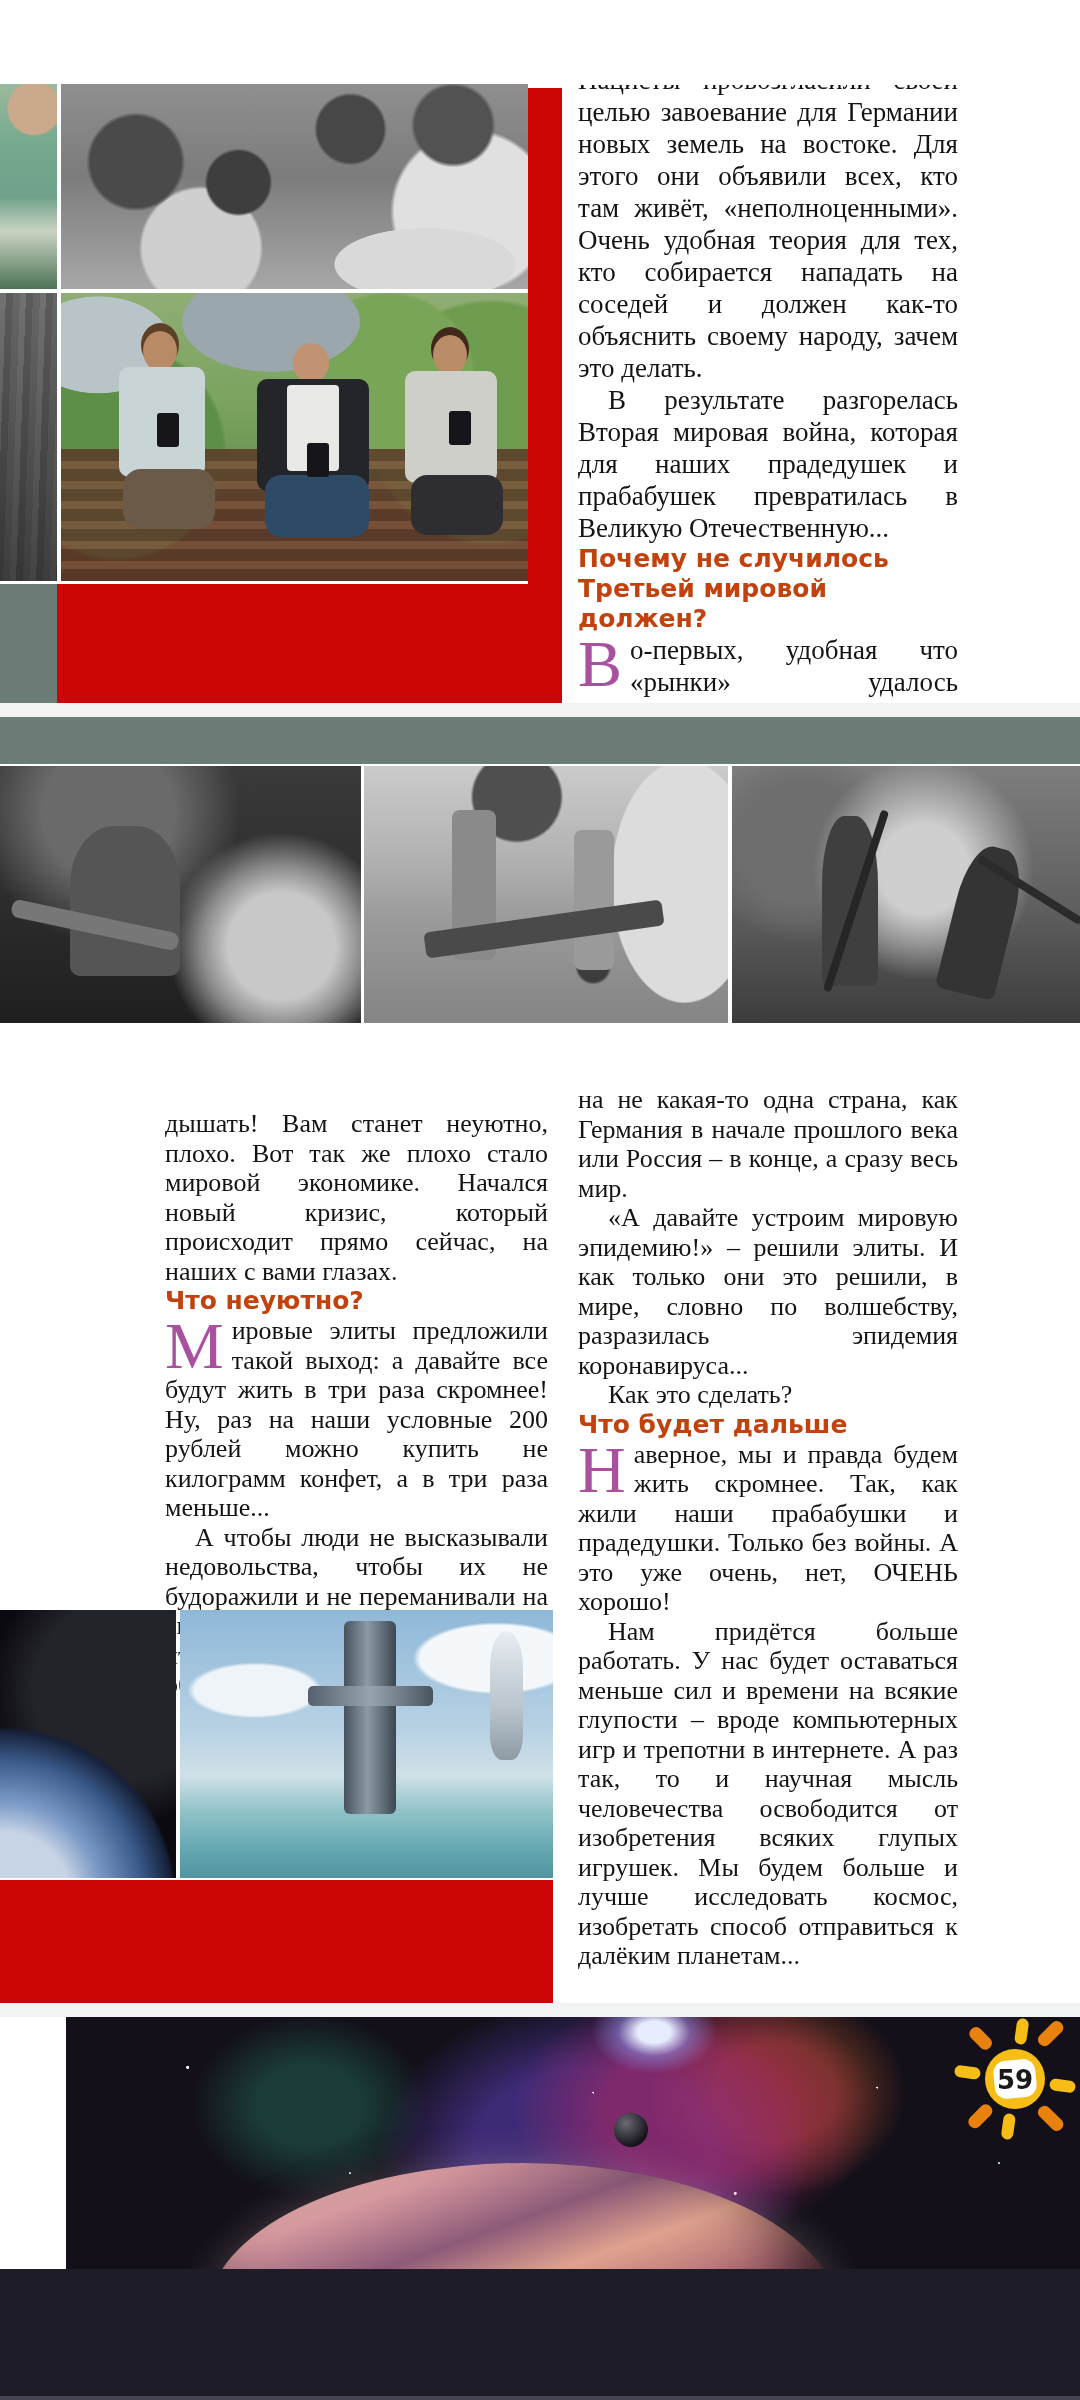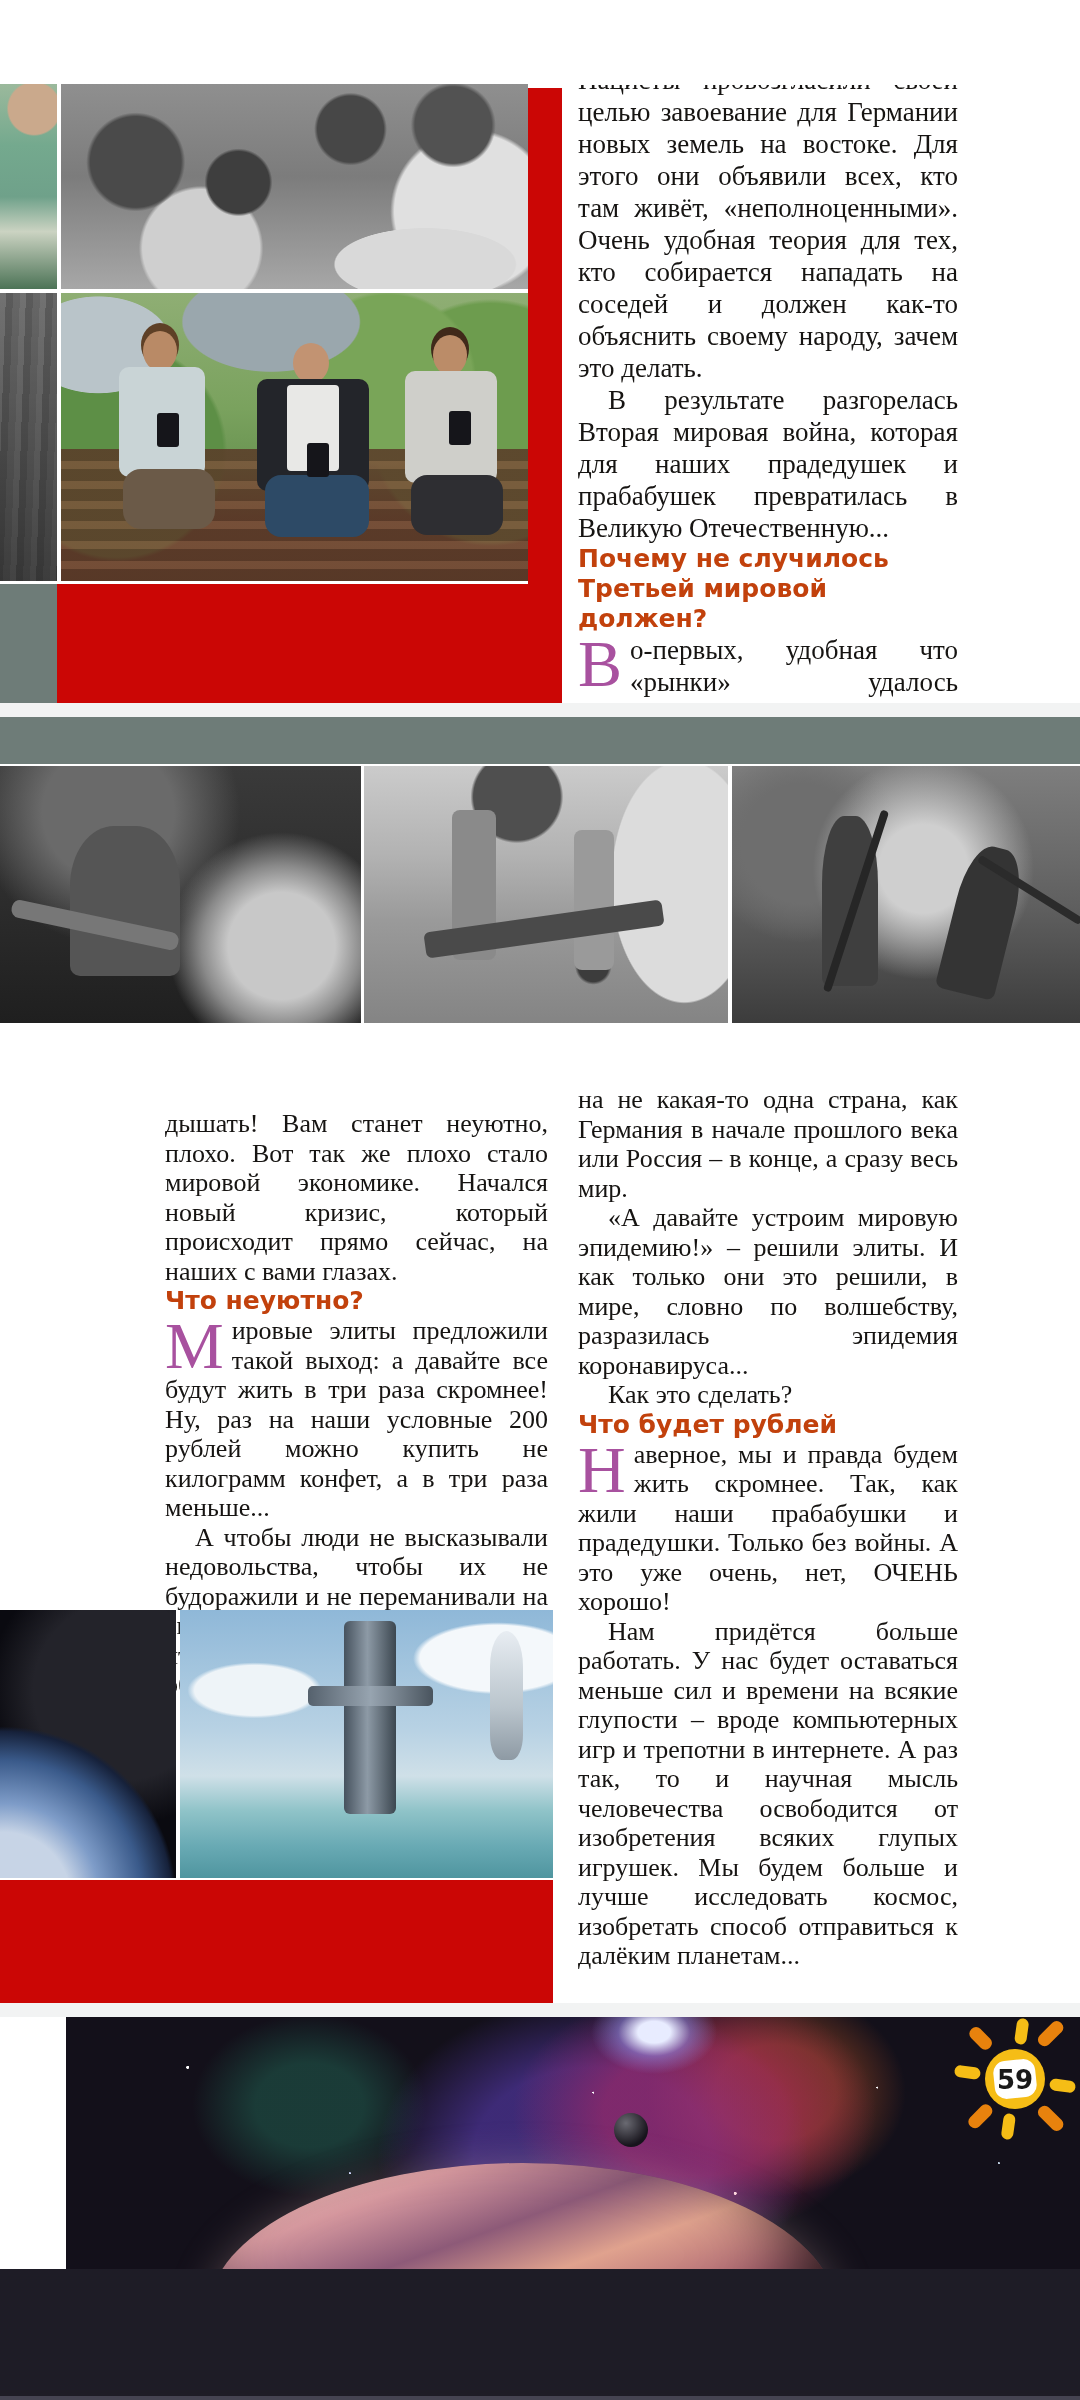--- a/index.html
+++ b/index.html
@@ -177,21 +177,21 @@
     <p>дышать! Вам станет неуютно, плохо. Вот так же плохо стало мировой экономике. Начался новый кризис, который происходит прямо сейчас, на наших с вами глазах.</p>
     <p class="heading mt">Что неуютно?</p>
     <p><span class="drop">М</span><span>ировые элиты предложили такой выход: а давайте все будут жить в три раза скромнее! Ну, раз на наши условные 200 рублей можно купить не килограмм конфет, а в три раза меньше...</span></p>
     <p class="ind">А чтобы люди не высказывали недовольства, чтобы их не будоражили и не переманивали на свою сторону другие элиты и чтобы всё это не привело к войне, обеднеть долж-</p>
   </div>
 
   <div class="abs bodycol lowcol" style="left:578px;top:1044px;width:380px;">
     <p>на не какая-то одна страна, как Германия в начале прошлого века или Россия – в конце, а сразу весь мир.</p>
     <p class="ind">«А давайте устроим мировую эпидемию!» – решили элиты. И как только они это решили, в мире, словно по волшебству, разразилась эпидемия коронавируса...</p>
     <p class="ind">Как это сделать?</p>
-    <p class="heading mt">Что будет рублей</p>
+    <p class="heading mt">Что будет дальше</p>
     <p><span class="drop">Н</span><span>аверное, мы и правда будем жить скромнее. Так, как жили наши прабабушки и прадедушки. Только без войны. А это уже очень, нет, ОЧЕНЬ хорошо!</span></p>
     <p class="ind">Нам придётся больше работать. У нас будет оставаться меньше сил и времени на всякие глупости – вроде компьютерных игр и трепотни в интернете. А раз так, то и научная мысль человечества освободится от изобретения всяких глупых игрушек. Мы будем больше и лучше исследовать космос, изобретать способ отправиться к далёким планетам...</p>
   </div>
 
   <div class="abs ph ph-planet" style="left:0;top:1610px;width:176px;height:268px;"></div>
   <div class="abs ph ph-city" style="left:180px;top:1610px;width:373px;height:268px;">
     <div class="tower">
       <div class="tower-arm" style="left:-70%;width:240%;"></div>
     </div>
     <div class="rocket"></div>

